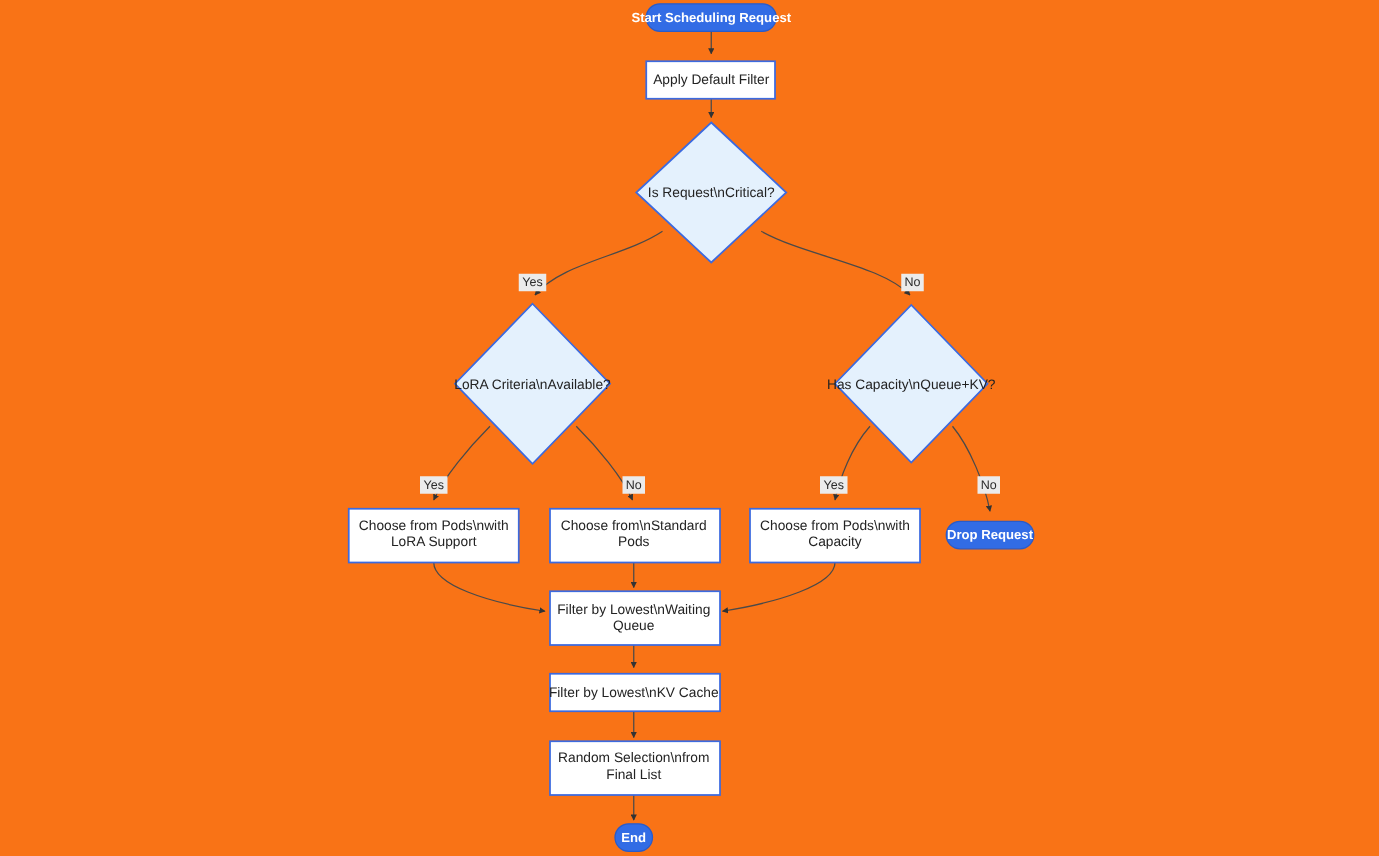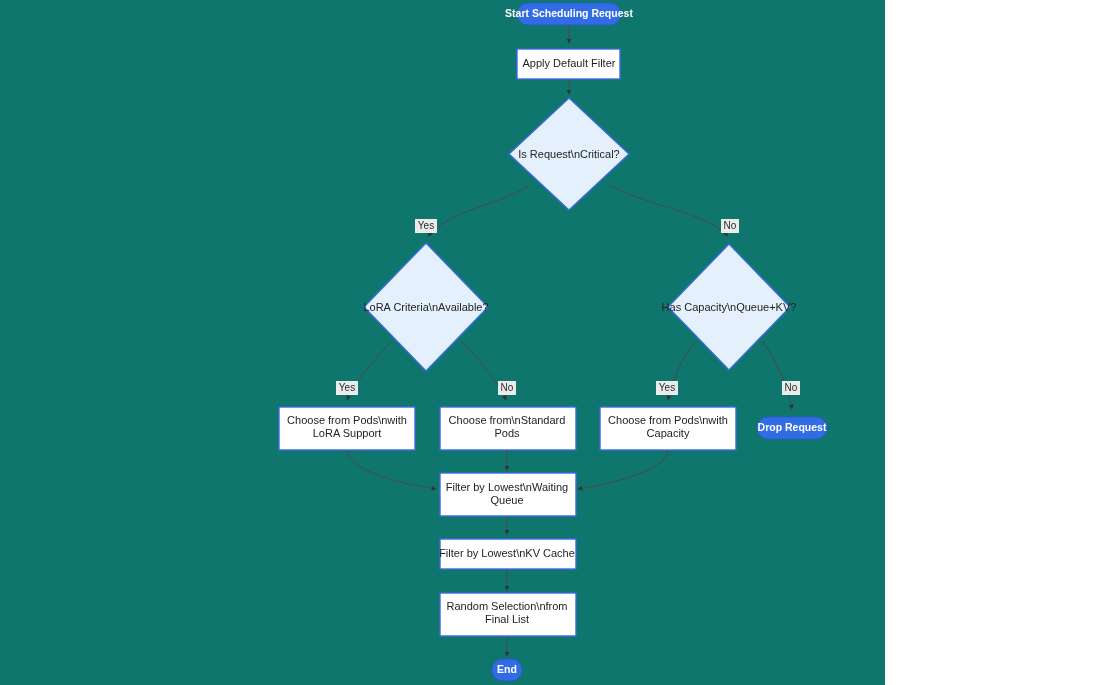--- a/index.html
+++ b/index.html
@@ -9,23 +9,23 @@
     background: #ffffff;
   }
   body {
     width: 1103px;
     height: 685px;
     overflow: hidden;
     font-family: "Liberation Sans", sans-serif;
   }
   #diagram-root {
     position: relative;
-    width: 885px;
+    width: 1103px;
     height: 685px;
-    background: #0f766e;
+    background: #f97316;
   }
   svg#flowchart {
     display: block;
     width: 1103px;
     height: 685px;
   }
   .node-rect {
     fill: #ffffff;
     stroke: #3b6ae0;
     stroke-width: 1.4px;

